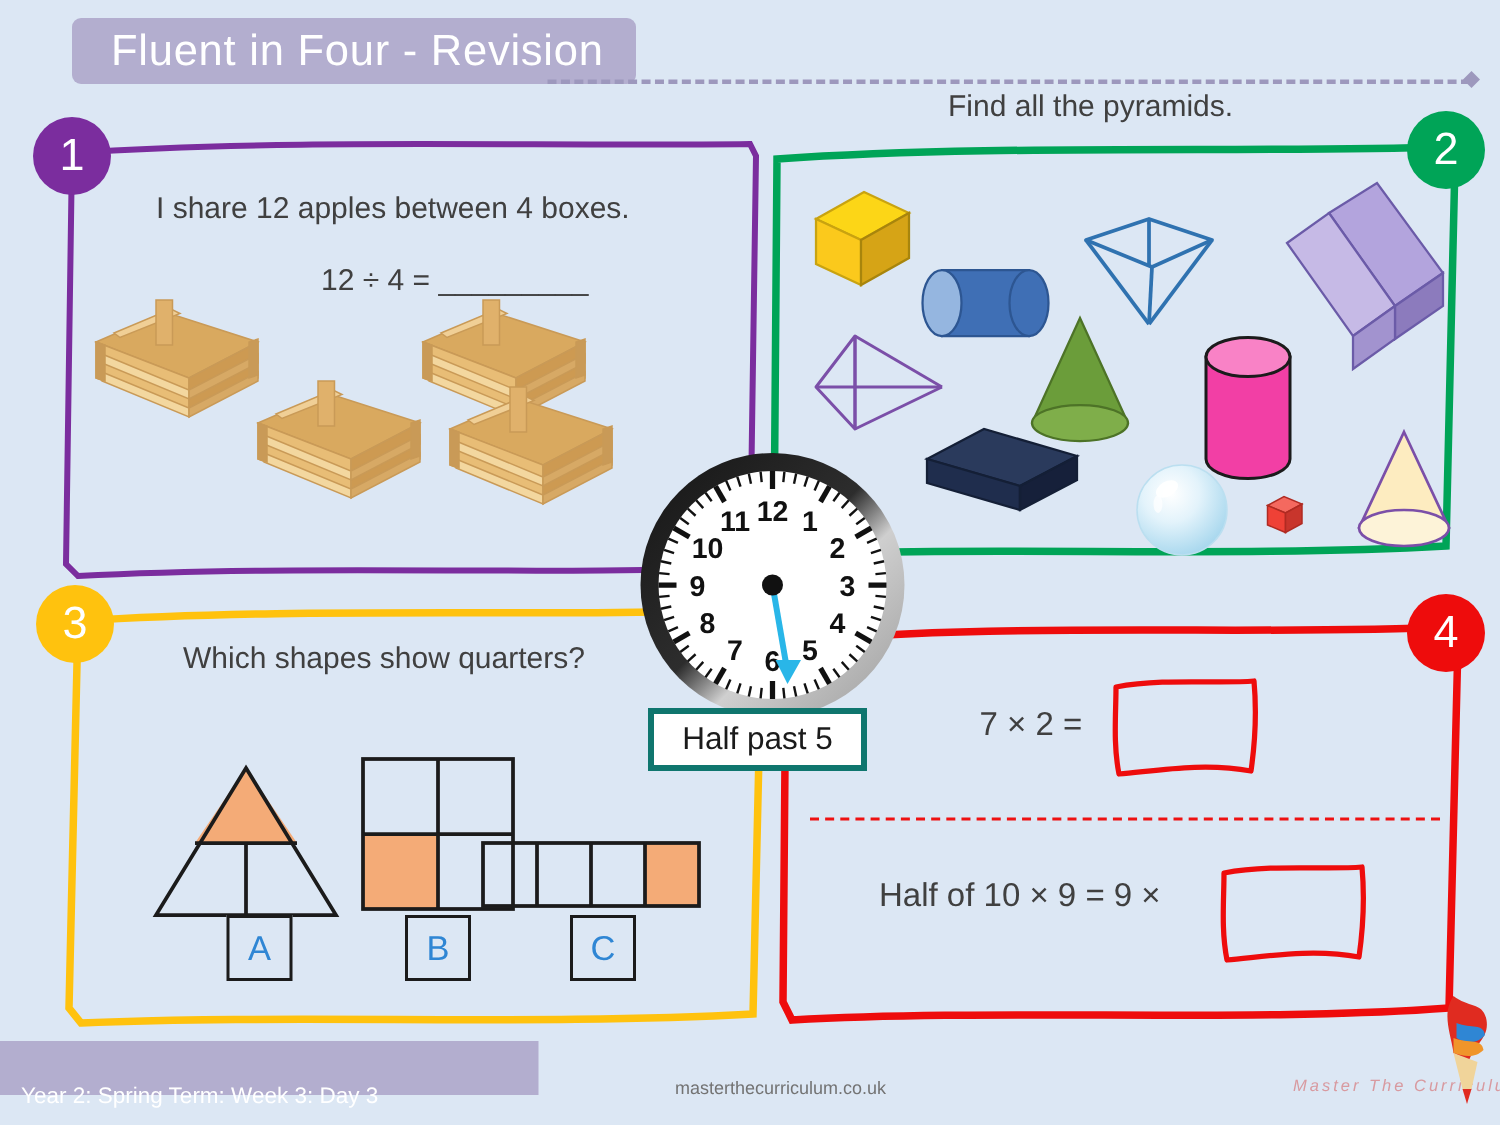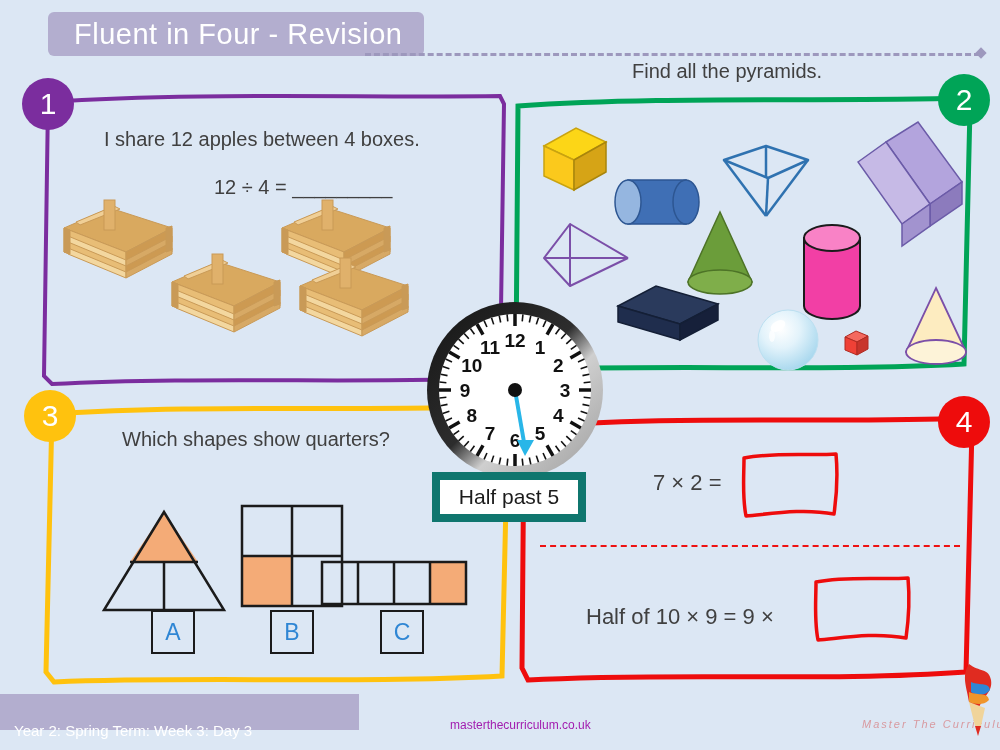--- a/index.html
+++ b/index.html
@@ -70,45 +70,45 @@
   .shape-label{
     position:absolute;width:40px;height:40px;border:2px solid #1b1b1b;
     background:#dce7f4;color:#2f86d4;font-size:23px;
     display:flex;align-items:center;justify-content:center;
     font-family:"Liberation Sans", sans-serif;
   }
 
   
   #panel4{left:518px;top:410px;width:460px;height:278px;}
   #p4-eq1{left:135px;top:60px;font-size:22px;text-align:center;}
-  #p4-eq2{left:68px;top:194px;font-size:22px;}
+  #p4-eq2{left:68px;top:174px;font-size:22px;}
   .ansbox{position:absolute;}
   .p4-divider{
     position:absolute;left:22px;top:135px;width:420px;height:0;
     border-top:2px dashed #ee1111;
   }
 
   
   #clock-wrap{position:absolute;left:425px;top:300px;width:180px;height:215px;z-index:60;}
   #clock-face{position:absolute;left:0;top:0;width:180px;height:180px;}
   #clock-label{
     position:absolute;left:7px;top:172px;width:138px;height:34px;
-    background:#ffffff;border:8px solid #0f766e;
+    background:#ffffff;border:4px solid #0f766e;
     display:flex;align-items:center;justify-content:center;
     color:#1b1b1b;font-size:21px;font-family:"Liberation Sans", sans-serif;
   }
 
   
   .footer-band{
     position:absolute;left:0;top:694px;width:345px;height:36px;
     background:#b3aecf;display:flex;align-items:center;padding-left:14px;
   }
   .footer-band span{color:#fff;font-size:15px;white-space:nowrap;margin-top:36px;}
   .footer-url{
-    position:absolute;left:450px;top:718px;color:#a21caf;font-size:12px;
+    position:absolute;left:450px;top:718px;color:#737373;font-size:12px;
   }
   .footer-logo-text{
     position:absolute;left:862px;top:718px;color:#d89aa0;font-size:11px;
     letter-spacing:2px;white-space:nowrap;font-style:italic;
   }
   #pencil{position:absolute;left:955px;top:662px;width:46px;height:76px;}
 </style>
 </head>
 <body>
 

